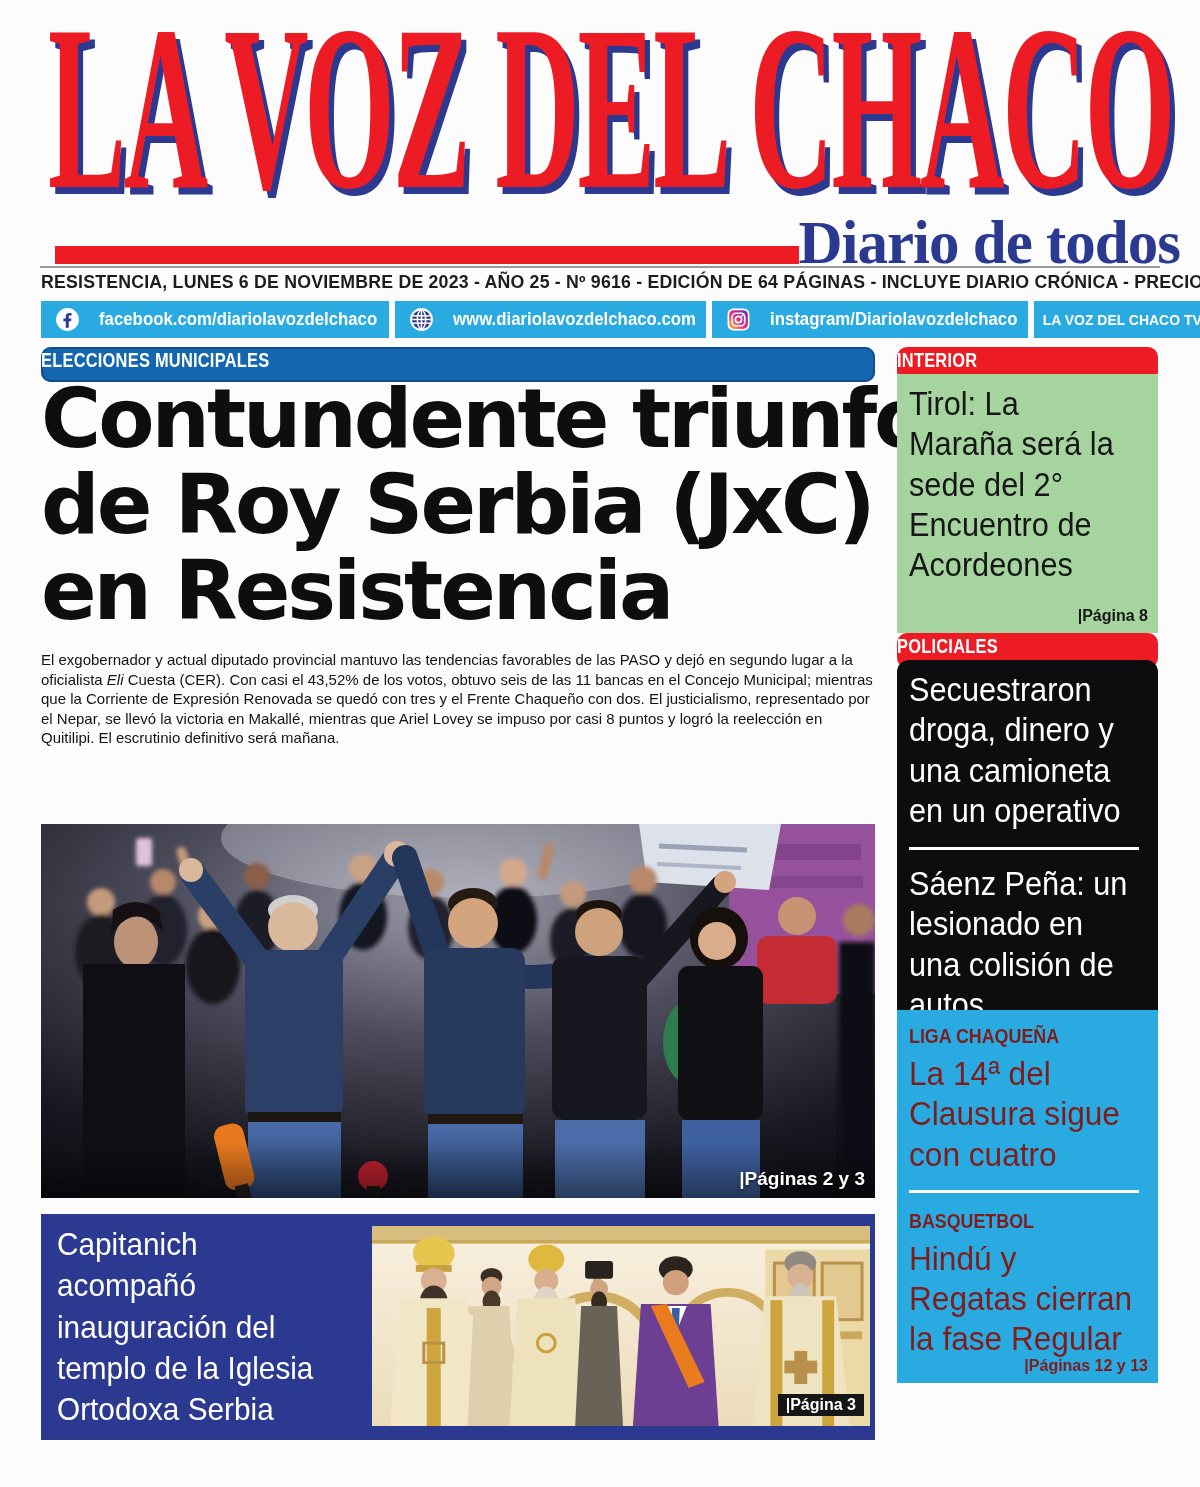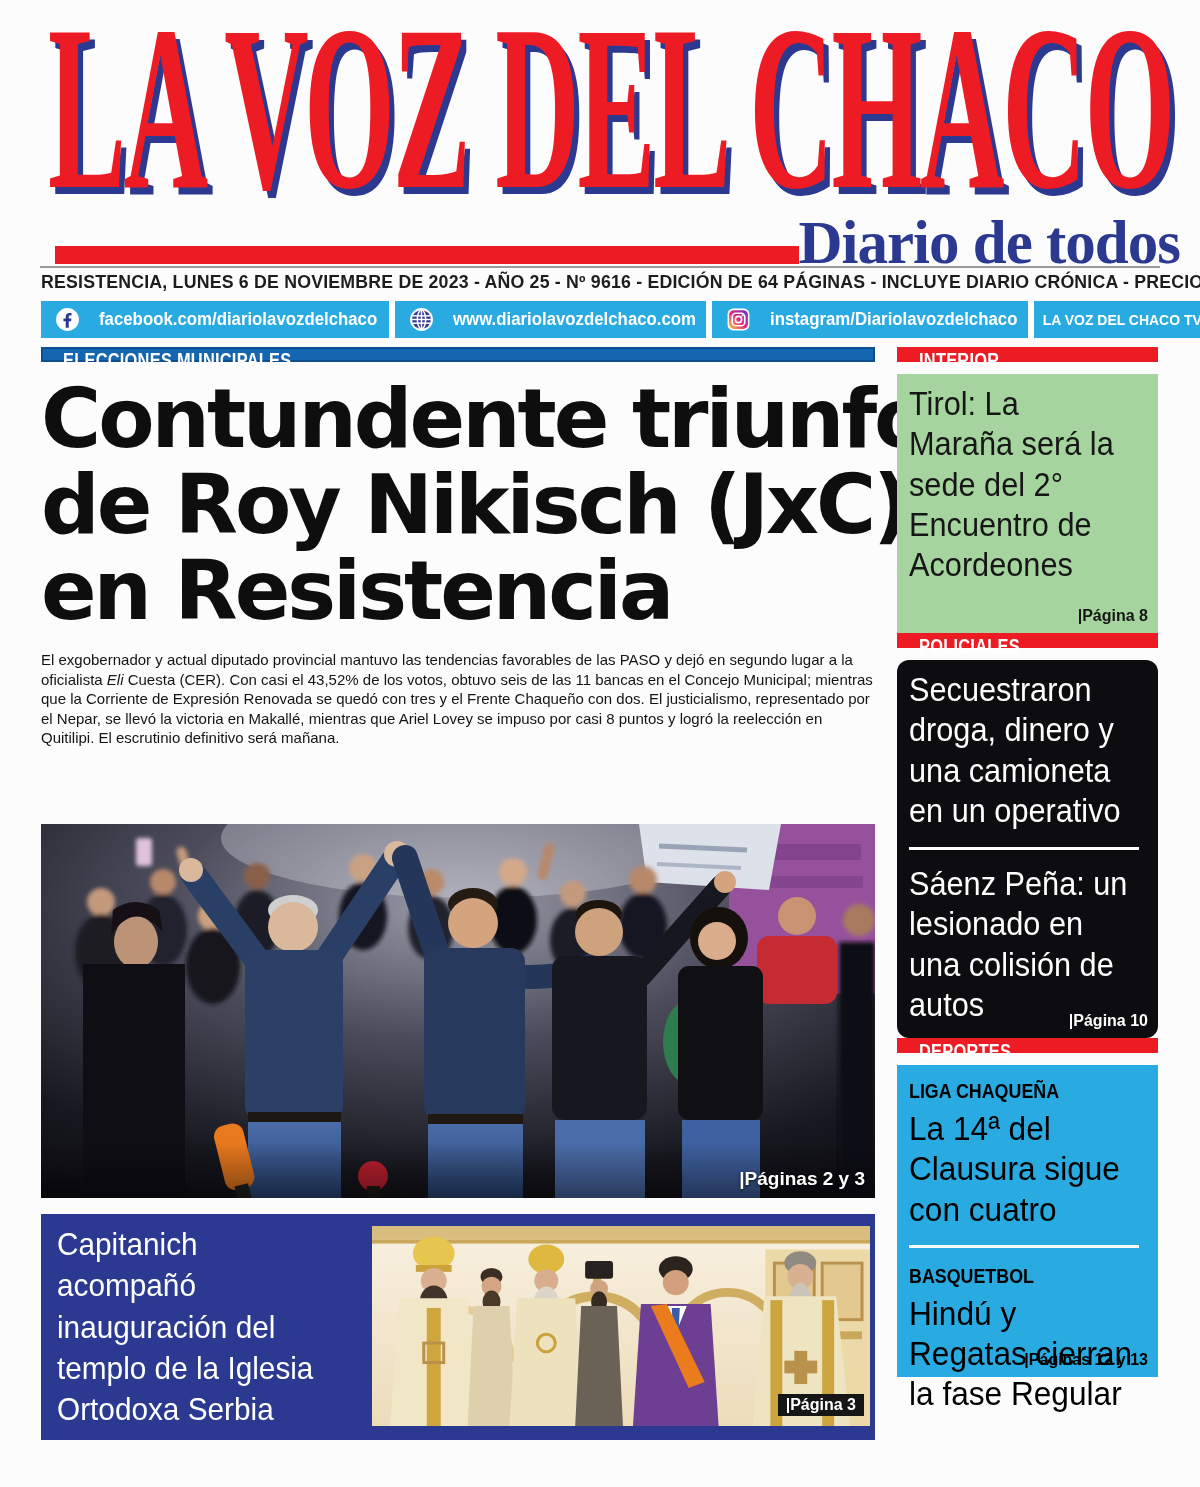--- a/index.html
+++ b/index.html
@@ -49,22 +49,22 @@
   .social-seg .lbl{transform:scaleX(.96);transform-origin:left center;}
   .seg-fb{flex:393 0 0;}
   .seg-web{flex:300 0 0;}
   .seg-ig{flex:255 0 0;}
   .seg-tv{flex:151 0 0;justify-content:center;padding-left:0;font-size:15.5px;}
   .seg-tv .lbl{transform:scaleX(.9);transform-origin:center center;}
   .sicon{width:25px;height:25px;flex:0 0 25px;}
 
   
   .section-bar{
-    position:absolute;height:15px;color:#fff;font-weight:700;font-size:20px;
-    line-height:27px;padding-left:22px;letter-spacing:.3px;white-space:nowrap;
+    position:absolute;height:35px;color:#fff;font-weight:700;font-size:20px;
+    line-height:27px;padding-left:0;letter-spacing:.3px;white-space:nowrap;border-radius:10px;
   }
   .section-bar .lbl{display:inline-block;transform:scaleX(.82);transform-origin:left center;}
   .bar-elecciones{left:41px;top:347px;width:834px;background:var(--bar-blue);box-shadow:inset 0 0 0 2px #0e4f90;}
   .bar-interior{left:897px;top:347px;width:261px;background:var(--brand-red);}
   .bar-policiales{left:897px;top:633px;width:261px;background:var(--brand-red);}
   .bar-deportes{left:897px;top:1038px;width:261px;background:var(--brand-red);}
 
   
   .headline{position:absolute;left:41px;top:376px;width:834px;color:var(--headline-ink);}
   .headline .hl-line{
@@ -93,21 +93,21 @@
   .secondary-photo svg{display:block;width:100%;height:100%;}
   .strip-caption{
     position:absolute;right:6px;bottom:10px;background:#161616;color:#fff;
     font-weight:700;font-size:16px;padding:2px 8px;white-space:nowrap;
   }
 
   
   .side-box{position:absolute;left:897px;width:261px;padding:10px 12px;}
   .box-interior{top:374px;height:259px;background:var(--interior-green);color:#161616;}
   .box-policiales{top:660px;height:378px;background:var(--policiales-black);color:#fff;border-radius:12px;}
-  .box-deportes{top:1065px;height:312px;background:var(--light-blue);color:#000000;}
+  .box-deportes{top:1010px;height:373px;background:var(--light-blue);color:#7f1d1d;}
   .side-line{font-size:33px;line-height:1.22;white-space:nowrap;transform:scaleX(.93);transform-origin:left center;}
   .box-deportes .side-line{font-size:34px;line-height:1.18;}
   .kicker{font-weight:700;font-size:21px;line-height:1.3;margin:2px 0 4px;white-space:nowrap;transform:scaleX(.85);transform-origin:left center;}
   .side-divider{height:3px;background:#fff;width:230px;margin:16px 0 14px;}
   .page-ref{position:absolute;right:10px;bottom:8px;font-weight:700;font-size:16px;}
   .box-interior .page-ref{color:#161616;}
 </style>
 </head>
 <body>
 
@@ -162,21 +162,21 @@
       <span class="lbl">LA VOZ DEL CHACO TV</span>
     </div>
   </nav>
 
   <div class="section-bar bar-elecciones">
     <span class="lbl">ELECCIONES MUNICIPALES</span>
   </div>
 
   <h2 class="headline">
     <span class="hl-line" style="display:block">Contundente triunfo</span>
-    <span class="hl-line" style="display:block">de Roy Nikisch (JxC)</span>
+    <span class="hl-line" style="display:block">de Roy Serbia (JxC)</span>
     <span class="hl-line" style="display:block">en Resistencia</span>
   </h2>
 
   <p class="lede"><span>El exgobernador y actual diputado provincial mantuvo las tendencias favorables de las PASO y dejó en segundo lugar a la oficialista </span><em>Eli</em><span> Cuesta (CER). Con casi el 43,52% de los votos, obtuvo seis de las 11 bancas en el Concejo Municipal; mientras que la Corriente de Expresión Renovada se quedó con tres y el Frente Chaqueño con dos. El justicialismo, representado por el Nepar, se llevó la victoria en Makallé, mientras que Ariel Lovey se impuso por casi 8 puntos y logró la reelección en Quitilipi. El escrutinio definitivo será mañana.</span></p>
 
   <figure class="main-photo">
     <svg viewBox="0 0 834 374" preserveAspectRatio="none" aria-hidden="true">
       <defs>
         <radialGradient id="nightbg" cx=".5" cy=".22" r="1">
           <stop offset="0" stop-color="#9a9aa8"></stop>

